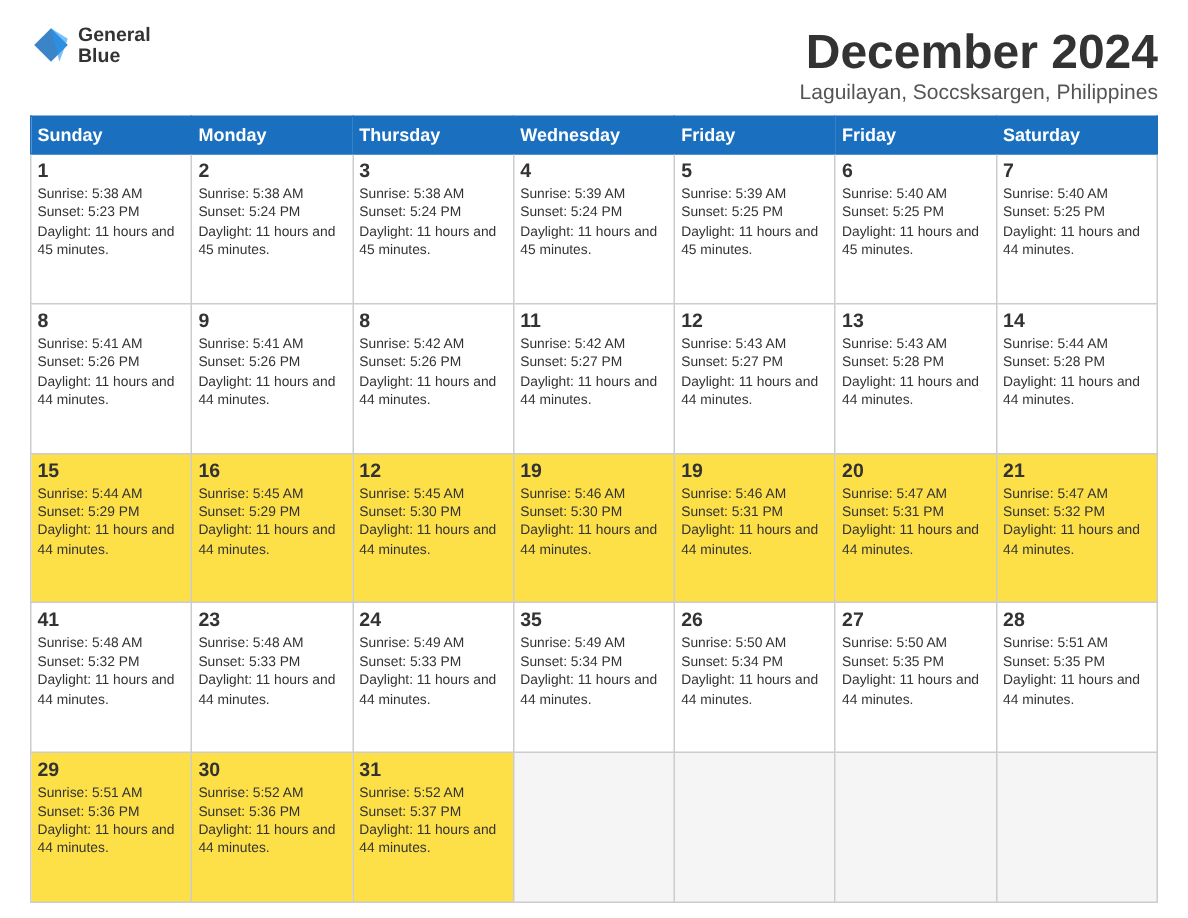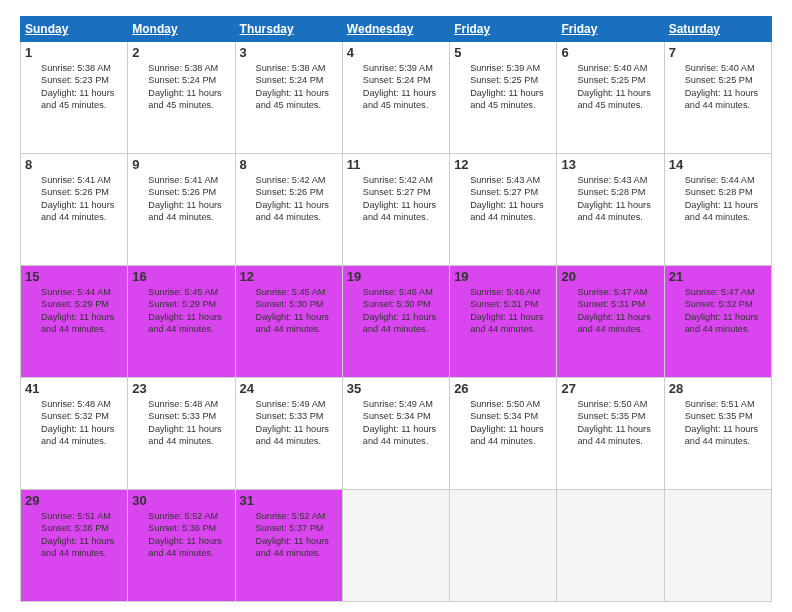--- a/index.html
+++ b/index.html
@@ -60,21 +60,20 @@
       font-size: 10px;
     }
     .calendar-table thead tr th {
       background: #1a6fbe;
       color: #fff;
       padding: 5px 4px;
       text-align: left;
       font-size: 12px;
       font-weight: bold;
       border: 1px solid #1a6fbe;
-      text-decoration: underline;
     }
     .calendar-table tbody tr td {
       border: 1px solid #ccc;
       vertical-align: top;
       padding: 3px 4px;
       width: 14.28%;
       height: 82px;
     }
     .calendar-table tbody tr td.empty {
       background: #f5f5f5;
@@ -83,33 +82,48 @@
       font-size: 13px;
       font-weight: bold;
       color: #333;
       display: block;
       margin-bottom: 2px;
     }
     .cell-info {
       font-size: 9.2px;
       color: #333;
       line-height: 1.35;
-      margin-left: 16px;
     }
     .alt-row td {
-      background: #d946ef;
+      background: #fde047;
     }
     .alt-row td.empty {
       background: #e8eef5;
     }
   </style>
 </head>
 <body>
 
 <div class="page">
+  <div class="header">
+    <div class="logo">
+      <svg class="logo-icon" viewBox="0 0 40 40">
+        <polygon points="20,4 36,20 20,36 4,20" fill="#1a6fbe" opacity="0.85"></polygon>
+        <polygon points="20,4 36,14 28,36" fill="#2196f3" opacity="0.6"></polygon>
+      </svg>
+      <div class="logo-text">
+        <span>General</span>
+        <span>Blue</span>
+      </div>
+    </div>
+    <div class="title-block">
+      <div class="month-title">December 2024</div>
+      <div class="location">Laguilayan, Soccsksargen, Philippines</div>
+    </div>
+  </div>
 
   <table class="calendar-table">
     <thead>
       <tr>
         <th>Sunday</th>
         <th>Monday</th>
         <th>Thursday</th>
         <th>Wednesday</th>
         <th>Friday</th>
         <th>Friday</th>

